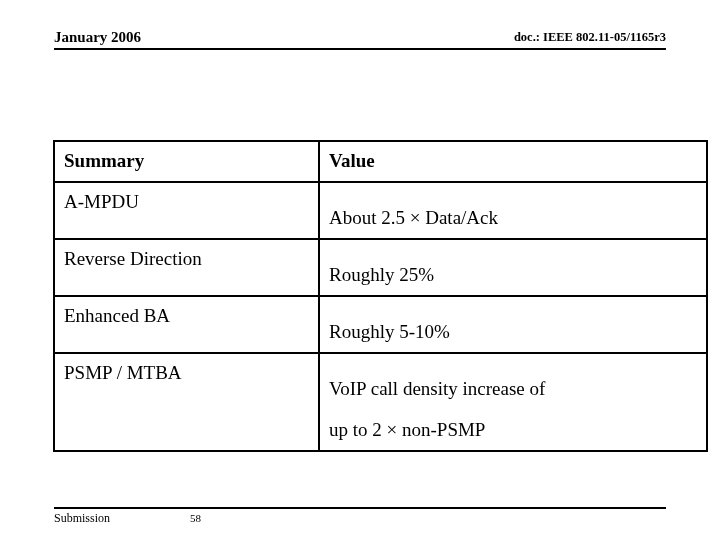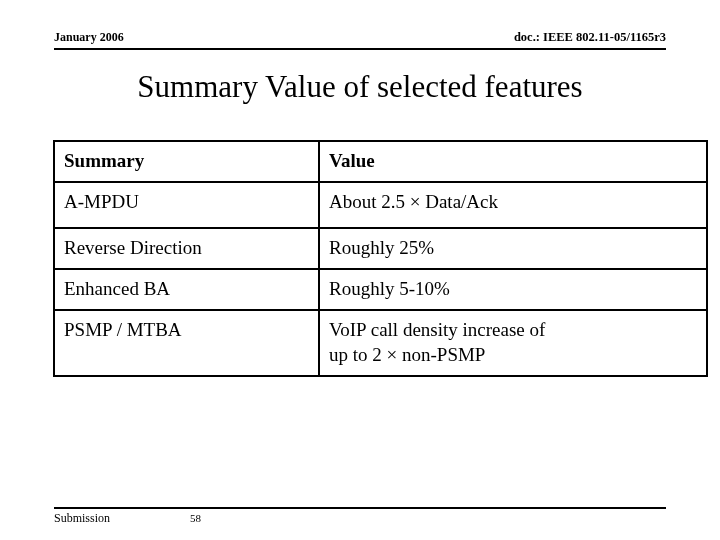--- a/index.html
+++ b/index.html
@@ -22,21 +22,21 @@
     position: absolute;
     left: 54px;
     top: 30px;
     width: 612px;
     height: 20px;
   }
   .header-date {
     position: absolute;
     left: 0;
     top: 0;
-    font-size: 12px;
+    font-size: 15px;
     font-weight: bold;
     line-height: 15px;
     white-space: nowrap;
   }
   .header-doc {
     position: absolute;
     right: 0;
     top: 0;
     font-size: 12.5px;
     font-weight: bold;
@@ -95,20 +95,21 @@
   }
   table.features .col-value {
     width: 368px;
   }
   .row-tall td,
   .row-tall th {
     height: 30px;
   }
   .cell-line {
     display: block;
+    margin-top: 16px;
   }
 
   
   .footer-rule {
     position: absolute;
     left: 54px;
     top: 507px;
     width: 612px;
     height: 0;
     border-top: 2px solid #000000;
@@ -149,21 +150,20 @@
 <body>
 
 <div id="slide">
 
   <div class="header">
     <div class="header-date">January 2006</div>
     <div class="header-doc">doc.: IEEE 802.11-05/1165r3</div>
   </div>
   <div class="header-rule"></div>
 
-  <div class="title">Summary Value of selected features</div>
 
   <div class="table-wrap">
     <table class="features">
       <thead>
         <tr>
           <th class="col-feature">Summary</th>
           <th class="col-value">Value</th>
         </tr>
       </thead>
       <tbody>

